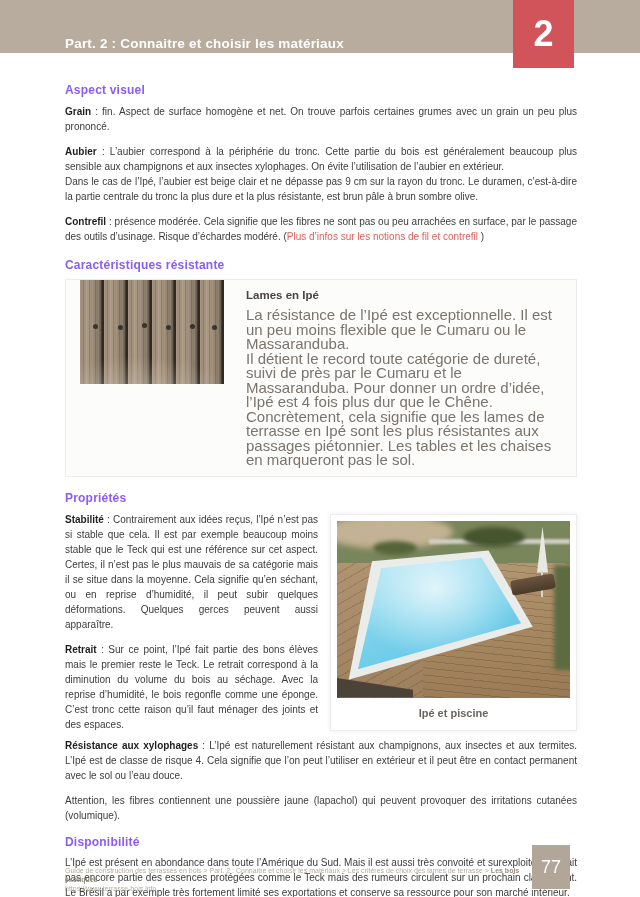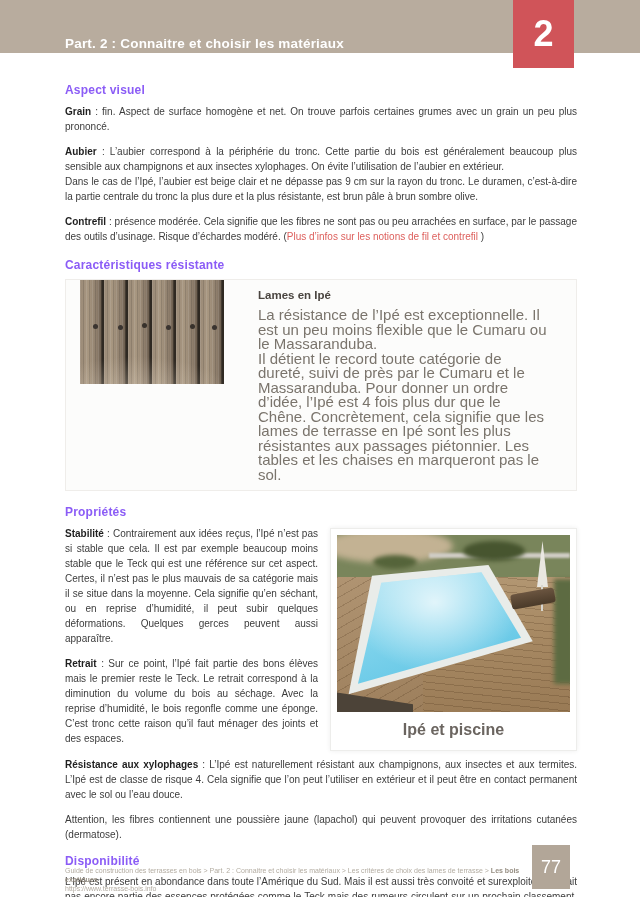--- a/index.html
+++ b/index.html
@@ -34,21 +34,20 @@
   p.body + p.body { margin-top:10px; }
   .mt6 { margin-top:6px; }
   .mt10 { margin-top:10px; }
   .term { font-weight:bold; color:#1f1f1f; }
   .red-link { color:#dd5f5c; cursor:pointer; }
   
   .info-box {
     margin-top:6px; display:flex; align-items:flex-start;
     background:#fcfcfb; border:1px solid #efedea; min-height:119px;
     padding:0 24px 8px 14px;
-    gap:12px;
   }
   .wood-art {
     flex:0 0 144px; width:144px; height:104px; margin-right:22px; position:relative;
     background:
       repeating-linear-gradient(90deg,
         rgba(255,255,255,.10) 0 1px, rgba(0,0,0,0) 1px 3px,
         rgba(0,0,0,.12) 3px 4px, rgba(0,0,0,0) 4px 6px),
       repeating-linear-gradient(90deg,
         #9a8a77 0px, #a89781 8px, #8d7d6b 17px, #6b5d4e 21px,
         #2f2922 22px, #2f2922 24px);
@@ -70,21 +69,21 @@
   
   .two-col { display:flex; margin-top:4px; }
   .col-text { flex:1 1 auto; margin-right:12px; }
   .col-text p.body { text-align:justify; }
   .figure {
     flex:0 0 247px; width:247px; align-self:flex-start;
     background:#ffffff; border:1px solid #ededeb; box-shadow:0 0 5px rgba(0,0,0,.07);
     padding:6px 6px 0 6px; margin-top:2px;
   }
   .figure-caption {
-    text-align:center; font-size:16px; font-weight:bold; color:#6b6560;
+    text-align:center; font-size:11px; font-weight:bold; color:#6b6560;
     padding:9px 0 11px;
   }
   
   .pool-photo { position:relative; width:233px; height:177px; overflow:hidden; background:#79855b; }
   .ph-dirt { position:absolute; left:-14px; top:-6px; width:130px; height:34px; border-radius:50%;
              background:#c3b293; filter:blur(3px); }
   .ph-wall { position:absolute; left:92px; top:18px; width:141px; height:5px; background:#cfccc4; filter:blur(1px); }
   .ph-bush { position:absolute; left:126px; top:6px; width:62px; height:20px; border-radius:50%;
              background:#47552f; filter:blur(2px); }
   .ph-bush2 { position:absolute; left:36px; top:20px; width:44px; height:14px; border-radius:50%;
@@ -188,21 +187,21 @@
           <div class="ph-umbrella"></div>
           <div class="ph-pole"></div>
           <div class="ph-lounger"></div>
         </div>
         <div class="figure-caption">Ipé et piscine</div>
       </div>
     </div>
 
     <p class="body mt6"><span class="term">Résistance aux xylophages</span><span> : L’Ipé est naturellement résistant aux champignons, aux insectes et aux termites. L’Ipé est de classe de risque 4. Cela signifie que l’on peut l’utiliser en extérieur et il peut être en contact permanent avec le sol ou l’eau douce.</span></p>
 
-    <p class="body mt10">Attention, les fibres contiennent une poussière jaune (lapachol) qui peuvent provoquer des irritations cutanées (dermatose).</p>
+    <p class="body mt10">Attention, les fibres contiennent une poussière jaune (lapachol) qui peuvent provoquer des irritations cutanées (volumique).</p>
 
     <h2 class="sec sec-dispo">Disponibilité</h2>
     <p class="body">L’Ipé est présent en abondance dans toute l’Amérique du Sud. Mais il est aussi très convoité et surexploité. Il ne fait pas encore partie des essences protégées comme le Teck mais des rumeurs circulent sur un prochain classement. Le Brésil a par exemple très fortement limité ses exportations et conserve sa ressource pour son marché intérieur.</p>
 
   </div>
 
   <div class="footer-crumb">
     <span>Guide de construction des terrasses en bois &gt; Part. 2 : Connaitre et choisir les matériaux &gt; Les critères de choix des lames de terrasse &gt; </span><b>Les bois exotiques</b><br>
     <span>https://www.terrasse-bois.info</span>
   </div>

